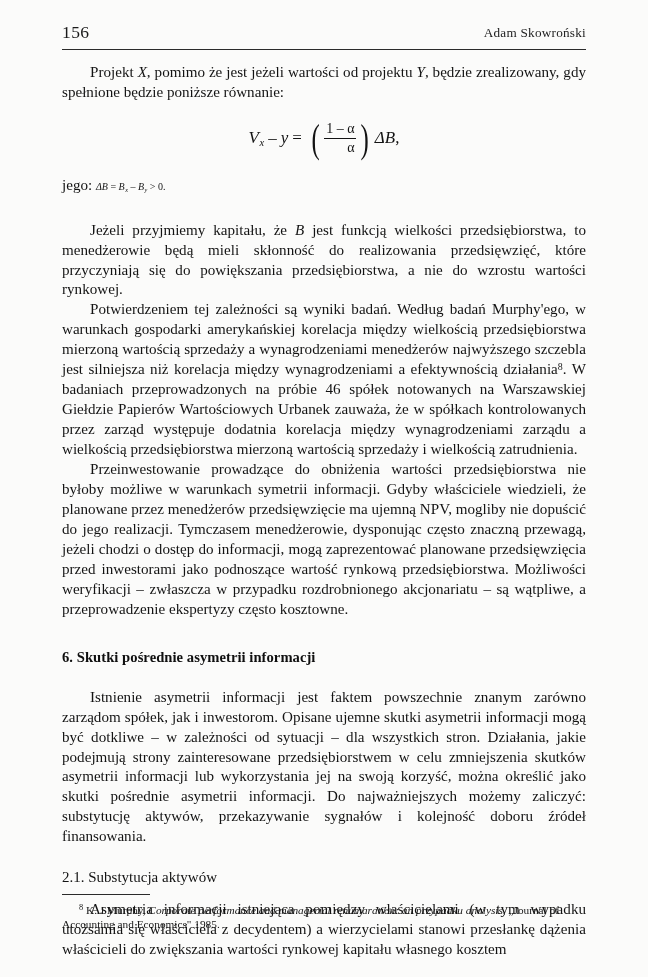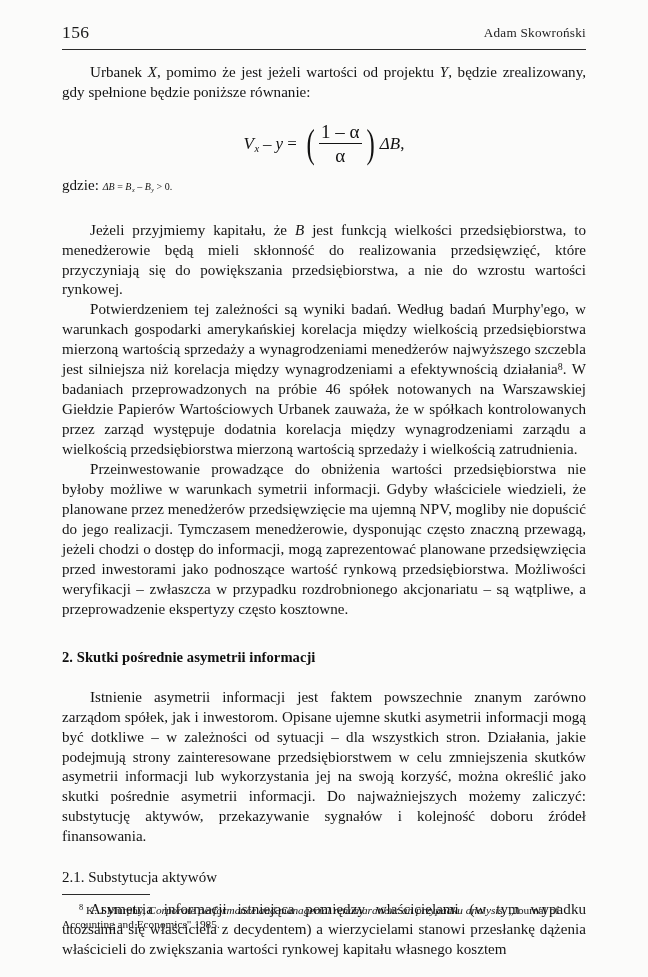--- a/index.html
+++ b/index.html
@@ -124,22 +124,22 @@
     vertical-align: middle;
     font-size: 40px;
     line-height: 0.72;
     font-weight: 300;
     transform: scaleX(0.62);
     color: #131313;
   }
   .frac {
     display: inline-block;
     vertical-align: middle;
-    text-align: center;
-    font-size: 19px;
+    text-align: right;
+    font-size: 14px;
     line-height: 1.12;
     padding: 0 2px;
     position: relative;
     top: -1px;
   }
   .frac .num { display: block; padding: 0 2px 1px 2px; }
   .frac .den { display: block; border-top: 1.1px solid #131313; padding: 1px 2px 0 2px; }
 
   
   .gdzie {
@@ -206,43 +206,43 @@
 <div class="page">
 
   <div class="running-head">
     <span class="folio">156</span>
     <span class="head-author">Adam Skowroński</span>
   </div>
   <div class="head-rule"></div>
 
   <div class="column">
 
-    <p class="body indent"><span>Urbanek </span><span class="var">X</span><span>, pomimo że jest jeżeli wartości od projektu </span><span class="var">Y</span><span>, będzie zrealizowany, gdy spełnione będzie poniższe równanie:</span></p>
+    <p class="body indent"><span>Projekt </span><span class="var">X</span><span>, pomimo że jest jeżeli wartości od projektu </span><span class="var">Y</span><span>, będzie zrealizowany, gdy spełnione będzie poniższe równanie:</span></p>
 
     <div class="gap-md"></div>
 
     <div class="equation-block">
       <div class="equation">
         <span class="mi">V</span><span class="sub">x</span><span class="op">–</span><span class="mi">y</span><span class="op">=</span><span class="paren-wrap"><span class="paren">(</span><span class="frac"><span class="num mi-up">1 – α</span><span class="den mi-up">α</span></span><span class="paren">)</span></span><span class="mi">ΔB</span><span>,</span>
       </div>
     </div>
 
-    <p class="gdzie"><span>gdzie:</span> <span class="math"><span class="mi">ΔB</span> <span>=</span> <span class="mi">B</span><span class="sub">x</span> <span>–</span> <span class="mi">B</span><span class="sub">y</span> <span>&gt; 0.</span></span></p>
+    <p class="gdzie"><span>jego:</span> <span class="math"><span class="mi">ΔB</span> <span>=</span> <span class="mi">B</span><span class="sub">x</span> <span>–</span> <span class="mi">B</span><span class="sub">y</span> <span>&gt; 0.</span></span></p>
 
     <div class="gap-lg"></div>
 
     <p class="body indent"><span>Jeżeli przyjmiemy kapitału, że </span><span class="var">B</span><span> jest funkcją wielkości przedsiębiorstwa, to menedżerowie będą mieli skłonność do realizowania przedsięwzięć, które przyczyniają się do powiększania przedsiębiorstwa, a nie do wzrostu wartości rynkowej.</span></p>
 
     <p class="body indent"><span>Potwierdzeniem tej zależności są wyniki badań. Według badań Murphy'ego, w warunkach gospodarki amerykańskiej korelacja między wielkością przedsiębiorstwa mierzoną wartością sprzedaży a wynagrodzeniami menedżerów najwyższego szczebla jest silniejsza niż korelacja między wynagrodzeniami a efektywnością działania</span><sup class="noteref">8</sup><span>. W badaniach przeprowadzonych na próbie 46 spółek notowanych na Warszawskiej Giełdzie Papierów Wartościowych Urbanek zauważa, że w spółkach kontrolowanych przez zarząd występuje dodatnia korelacja między wynagrodzeniami zarządu a wielkością przedsiębiorstwa mierzoną wartością sprzedaży i wielkością zatrudnienia.</span></p>
 
     <p class="body indent">Przeinwestowanie prowadzące do obniżenia wartości przedsiębiorstwa nie byłoby możliwe w warunkach symetrii informacji. Gdyby właściciele wiedzieli, że planowane przez menedżerów przedsięwzięcie ma ujemną NPV, mogliby nie dopuścić do jego realizacji. Tymczasem menedżerowie, dysponując często znaczną przewagą, jeżeli chodzi o dostęp do informacji, mogą zaprezentować planowane przedsięwzięcia przed inwestorami jako podnoszące wartość rynkową przedsiębiorstwa. Możliwości weryfikacji – zwłaszcza w przypadku rozdrobnionego akcjonariatu – są wątpliwe, a przeprowadzenie ekspertyzy często kosztowne.</p>
 
     <div class="gap-xl"></div>
 
-    <h2 class="section">2. Skutki pośrednie asymetrii informacji</h2>
+    <h2 class="section">6. Skutki pośrednie asymetrii informacji</h2>
 
     <div class="gap-lg"></div>
 
     <p class="body indent">Istnienie asymetrii informacji jest faktem powszechnie znanym zarówno zarządom spółek, jak i inwestorom. Opisane ujemne skutki asymetrii informacji mogą być dotkliwe – w zależności od sytuacji – dla wszystkich stron. Działania, jakie podejmują strony zainteresowane przedsiębiorstwem w celu zmniejszenia skutków asymetrii informacji lub wykorzystania jej na swoją korzyść, można określić jako skutki pośrednie asymetrii informacji. Do najważniejszych możemy zaliczyć: substytucję aktywów, przekazywanie sygnałów i kolejność doboru źródeł finansowania.</p>
 
     <div class="gap-lg"></div>
 
     <h3 class="subsection">2.1. Substytucja aktywów</h3>
 
     <div class="gap-md"></div>

